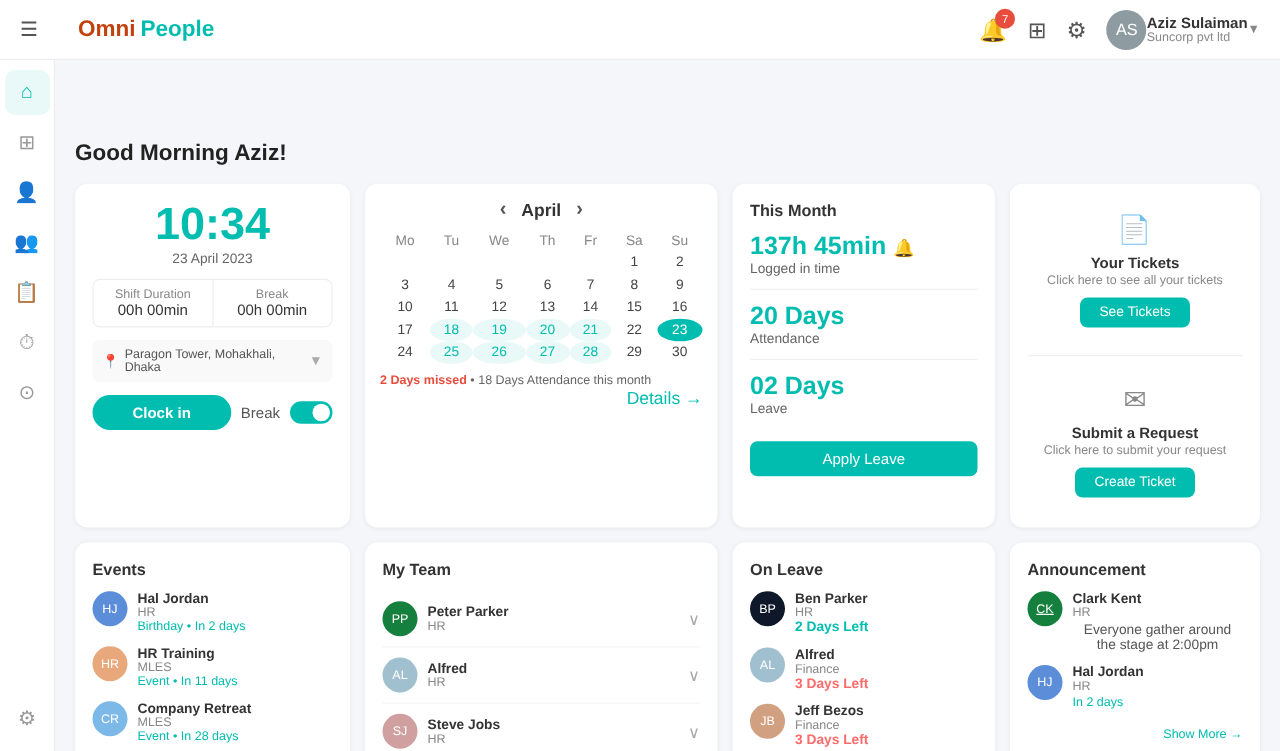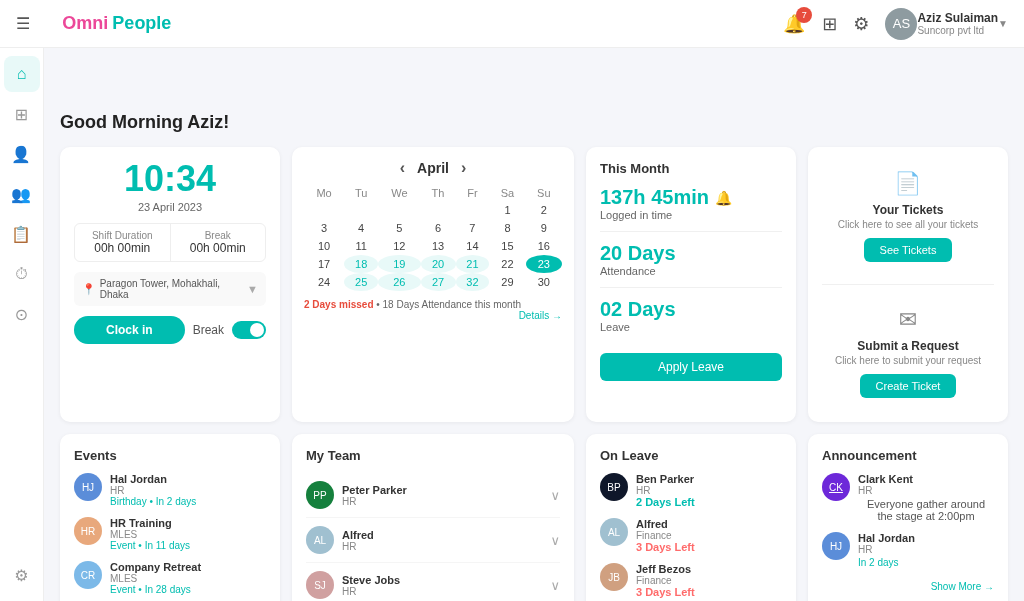--- a/index.html
+++ b/index.html
@@ -1,21 +1,21 @@
 <!DOCTYPE html>
 <html><head>
   <meta charset="utf-8">
   <style>
     * { box-sizing: border-box; margin: 0; padding: 0; }
     body { font-family: 'Segoe UI', Arial, sans-serif; background: #f5f6fa; font-size: 13px; color: #333; width: 1024px; height: 601px; overflow: hidden; }
 
     
     .topnav { background: #fff; height: 48px; display: flex; align-items: center; padding: 0 16px; border-bottom: 1px solid #eee; gap: 12px; position: relative; }
     .topnav-logo { display: flex; align-items: center; gap: 4px; font-size: 18px; font-weight: 700; margin-left: 20px; }
-    .logo-omni { color: #ec4899; }
+    .logo-omni { color: #c2410c; }
     .logo-people { color: #00bdb0; }
     .topnav-right { margin-left: auto; display: flex; align-items: center; gap: 16px; }
     .notif-badge { position: relative; cursor: pointer; }
     .badge { position: absolute; top: -6px; right: -6px; background: #e74c3c; color: #fff; border-radius: 50%; width: 16px; height: 16px; font-size: 9px; display: flex; align-items: center; justify-content: center; }
     .user-info { display: flex; align-items: center; gap: 0; cursor: pointer; }
     .avatar { width: 32px; height: 32px; border-radius: 50%; background: #ccc; overflow: hidden; display: flex; align-items: center; justify-content: center; font-size: 13px; color: #fff; background: #8e9ba0; }
     .user-name { font-weight: 600; font-size: 12px; }
     .user-company { font-size: 10px; color: #888; }
 
     
@@ -53,21 +53,21 @@
     .cal-card { padding: 12px; }
     .cal-header { display: flex; align-items: center; justify-content: center; gap: 12px; margin-bottom: 8px; font-weight: 600; font-size: 14px; }
     .cal-nav { cursor: pointer; color: #555; font-size: 16px; }
     .cal-table { width: 100%; border-collapse: collapse; font-size: 11px; }
     .cal-table th { color: #888; text-align: center; padding: 2px; font-weight: 500; }
     .cal-table td { text-align: center; padding: 3px 2px; color: #444; cursor: pointer; border-radius: 50%; }
     .cal-table td.today { background: #00bdb0; color: #fff; border-radius: 50%; }
     .cal-table td.highlight { background: #e8f9f8; color: #00bdb0; border-radius: 50%; }
     .cal-footer { margin-top: 8px; font-size: 10px; color: #666; }
     .cal-footer .red { color: #e74c3c; font-weight: bold; }
-    .cal-footer .details-link { float: right; color: #00bdb0; cursor: pointer; font-size: 10px; }
+    .cal-footer .details-link { float: right; color: #00bdb0; cursor: pointer; font-size: 14px; }
 
     
     .month-card { padding: 14px; }
     .month-section { margin-bottom: 10px; padding-bottom: 10px; border-bottom: 1px solid #f0f0f0; }
     .month-section:last-of-type { border-bottom: none; margin-bottom: 4px; }
     .month-value { font-size: 20px; font-weight: 700; color: #00bdb0; display: flex; align-items: center; gap: 6px; }
     .month-sub { font-size: 11px; color: #666; }
     .btn-apply { background: #00bdb0; color: #fff; border: none; border-radius: 6px; padding: 7px 0; width: 100%; font-size: 12px; cursor: pointer; font-weight: 500; margin-top: 6px; }
 
     
@@ -253,21 +253,21 @@
               <td class="highlight">20</td>
               <td class="highlight">21</td>
               <td>22</td>
               <td class="today">23</td>
             </tr>
             <tr>
               <td>24</td>
               <td class="highlight">25</td>
               <td class="highlight">26</td>
               <td class="highlight">27</td>
-              <td class="highlight">32</td>
+              <td class="highlight">28</td>
               <td>29</td>
               <td>30</td>
             </tr>
           </tbody>
       </table>
       <div class="cal-footer">
         <span class="red">2 Days missed</span> •
         <span>18 Days Attendance this month</span>
         <span class="details-link">Details →</span>
       </div>
@@ -393,21 +393,21 @@
           <div class="leave-dept">Finance</div>
           <div class="leave-days-3">3 Days Left</div>
         </div>
       </div>
 
     </div>
 
     <div class="card ann-card">
       <div class="card-title">Announcement</div>
       <div class="ann-item">
-        <div class="ev-avatar" style="background:#6d28d9;text-decoration:underline;">CK</div>
+        <div class="ev-avatar" style="background:#15803d;text-decoration:underline;">CK</div>
         <div>
           <div class="ann-name">Clark Kent</div>
           <div class="ann-dept">HR</div>
           <div class="ann-text">Everyone gather around the stage at 2:00pm</div>
         </div>
       </div>
       <div class="ann-item">
         <div class="ev-avatar" style="background:#5b8dd9;">HJ</div>
         <div>
           <div class="ann-name">Hal Jordan</div>

